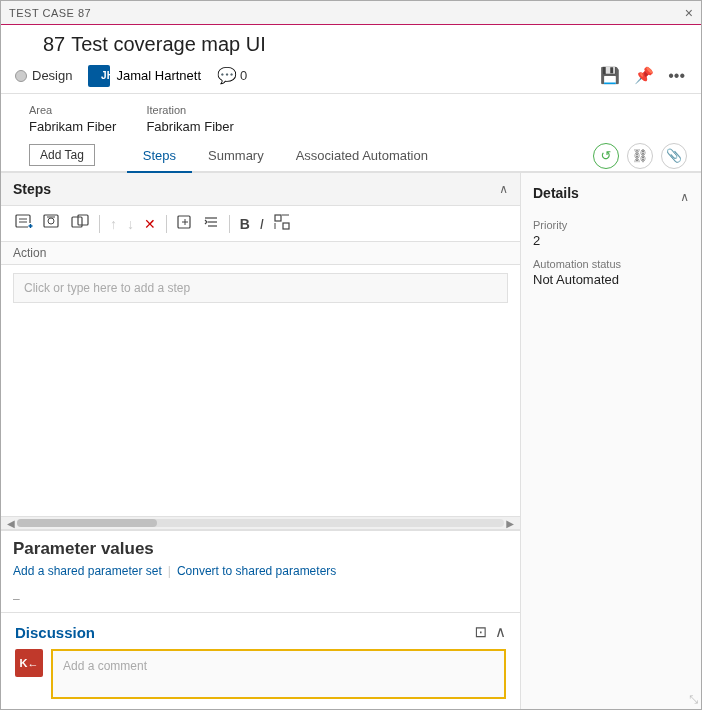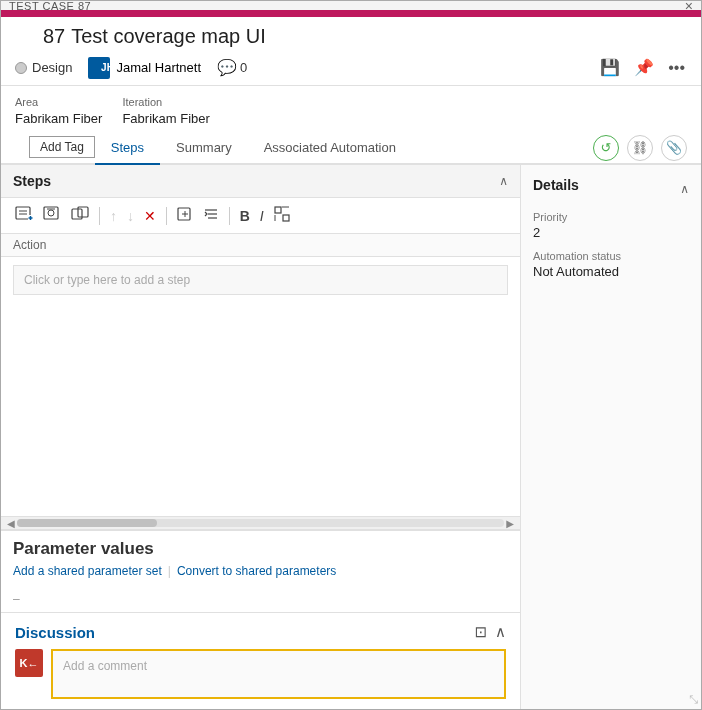--- a/index.html
+++ b/index.html
@@ -17,26 +17,26 @@
       height: 710px;
       background: #fff;
       border: 1px solid #aaa;
       display: flex;
       flex-direction: column;
       position: relative;
       box-shadow: 2px 2px 8px rgba(0,0,0,0.2);
     }
     .title-bar {
       background: #f4f4f4;
-      border-bottom: 7px solid #be185d;
+      border-bottom: 1px solid #be185d;
       padding: 4px 8px;
       display: flex;
       align-items: center;
       justify-content: space-between;
-      height: 16px;
+      height: 24px;
     }
     .title-bar-text {
       font-size: 11px;
       color: #555;
       text-transform: uppercase;
       letter-spacing: 0.5px;
     }
     .close-btn {
       font-size: 14px;
       color: #666;
@@ -121,22 +121,22 @@
     .icon-btn {
       background: none;
       border: none;
       cursor: pointer;
       color: #555;
       font-size: 16px;
       padding: 2px;
     }
     .fields-row {
       display: flex;
-      padding: 10px 14px 6px 14px;
-      gap: 20px;
+      padding: 10px 14px 6px 28px;
+      gap: 30px;
     }
     .field-group {
       display: flex;
       flex-direction: column;
     }
     .field-label {
       font-size: 11px;
       color: #666;
       margin-bottom: 3px;
     }
@@ -465,21 +465,21 @@
       <span class="field-label">Area</span>
       <span class="field-value">Fabrikam Fiber</span>
     </div>
     <div class="field-group">
       <span class="field-label">Iteration</span>
       <span class="field-value">Fabrikam Fiber</span>
     </div>
   </div>
 
   <div style="display:flex; align-items:center; border-bottom: 2px solid #e0e0e0; padding: 0 14px;">
-    <button class="add-tag-btn" style="margin-right:0; margin-bottom:2px;">Add Tag</button>
+    <button class="add-tag-btn" style="margin-right:32px; margin-bottom:2px;">Add Tag</button>
     <button class="tab active">Steps</button>
     <button class="tab">Summary</button>
     <button class="tab">Associated Automation</button>
     <div class="tab-icons">
       <button class="tab-icon-btn" style="border-color: #4caf50; color: #4caf50;">↺</button>
       <button class="tab-icon-btn">⛓</button>
       <button class="tab-icon-btn">📎</button>
     </div>
   </div>
 

